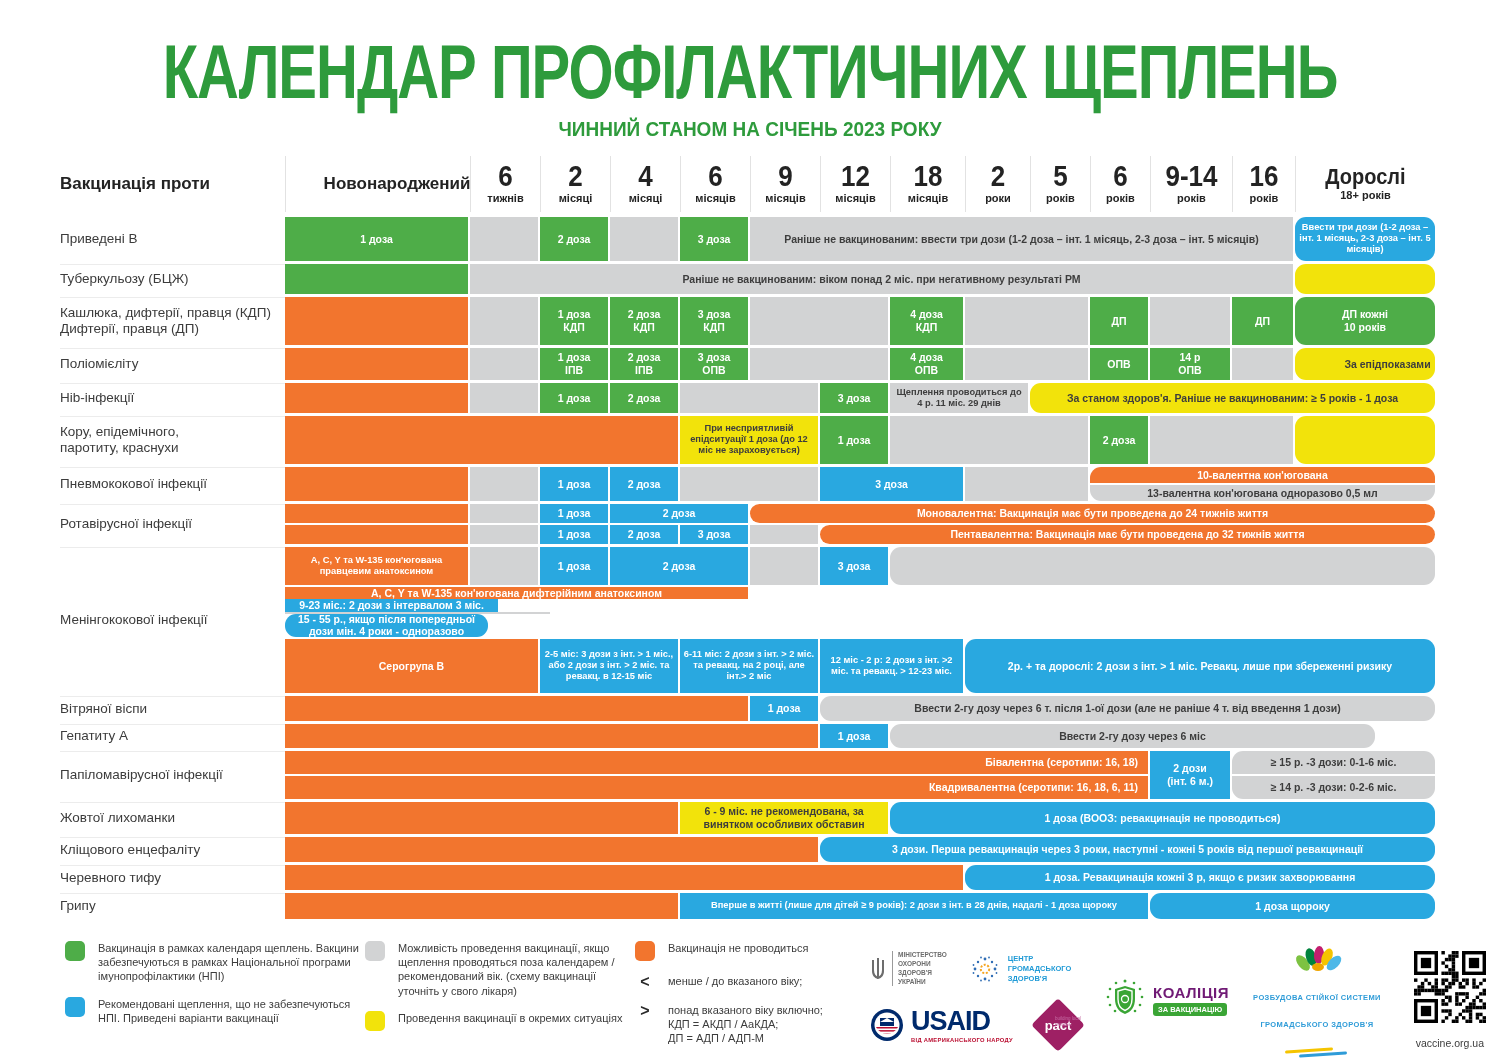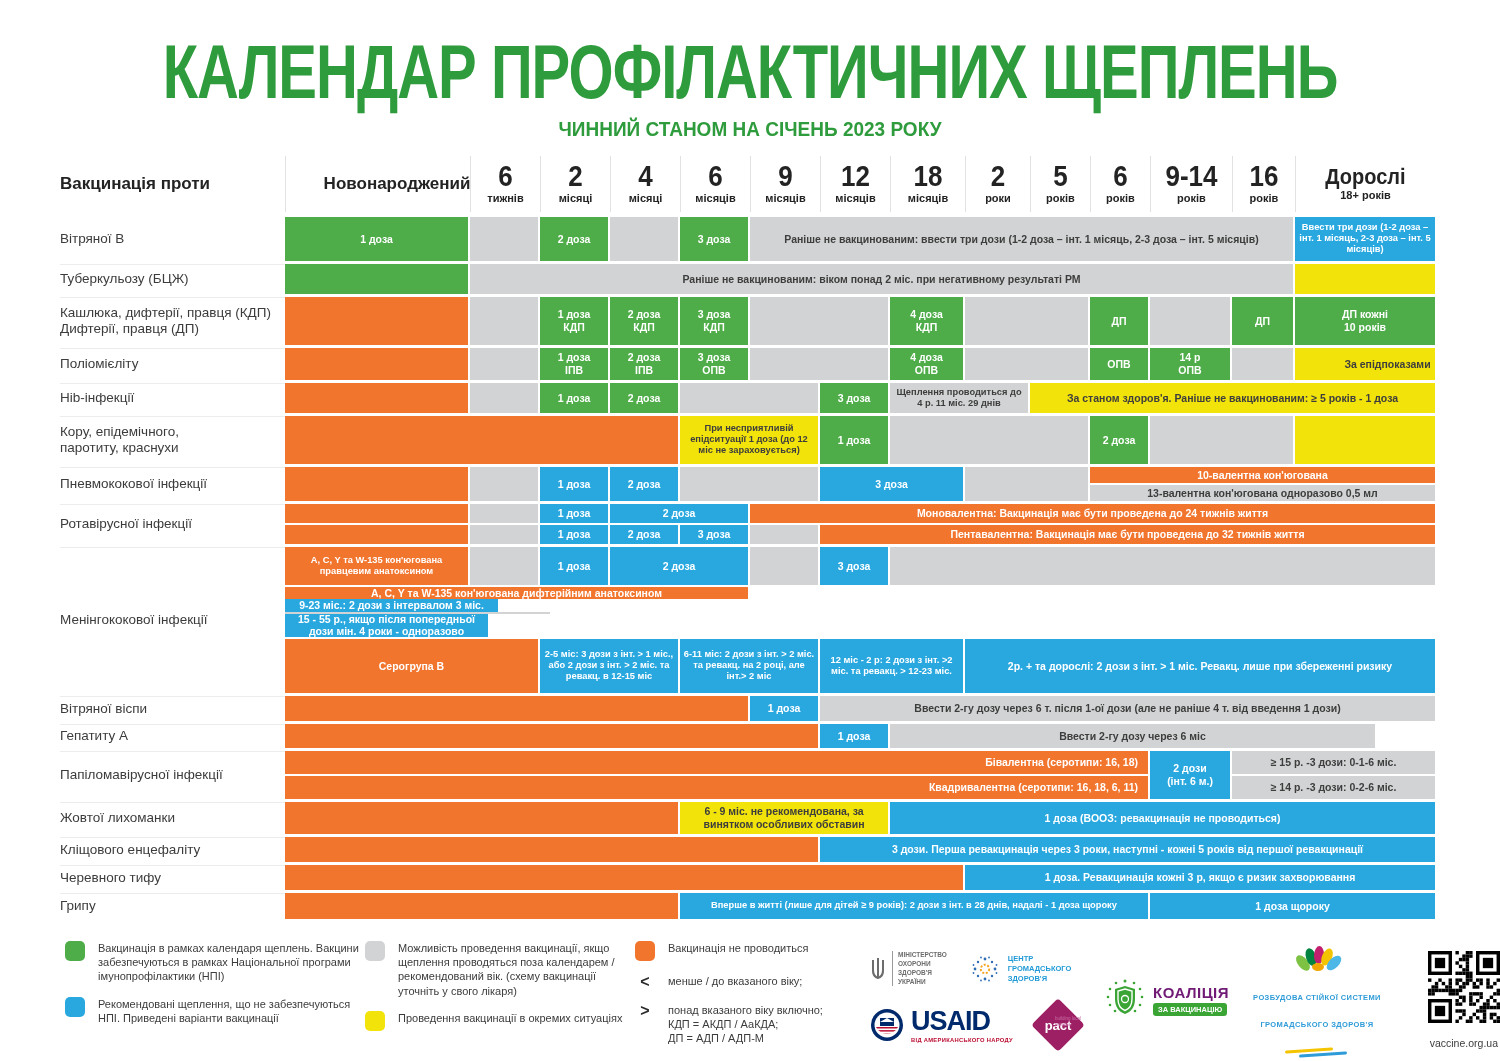--- a/index.html
+++ b/index.html
@@ -20,21 +20,21 @@
   .hadult .hbig{font-size:20px;transform:scaleY(1.1);}
 
   .row{display:flex;margin-bottom:3px;}
   .row + .row .rlabel{border-top:1px solid #ececec;}
   .rlabel{width:225px;box-sizing:border-box;display:flex;align-items:center;font-size:13.5px;color:#3c3c3c;
           line-height:1.2;white-space:pre-line;padding-right:8px;}
   .rbody{width:1150px;display:flex;flex-direction:column;}
   .subrow{display:flex;}
   .cell{box-sizing:border-box;border-right:2px solid #fff;display:flex;flex-direction:column;justify-content:center;
         align-items:center;text-align:center;font-weight:bold;font-size:10.5px;line-height:1.18;padding:1px 3px;overflow:hidden;}
-  .subrow > .cell:last-child{border-right:none;}
+  .subrow > .cell:last-child{border-right:none;border-radius:11px;}
   .cell.sz-sm{font-size:9.3px;}
   .c-green{background:#4ead48;color:#fff;}
   .c-orange{background:#f2752e;color:#fff;}
   .c-blue{background:#29a8e0;color:#fff;}
   .c-gray{background:#d2d3d4;color:#3d3d3d;}
   .c-yellow{background:#f2e30b;color:#3d3d3d;}
   .stacked{padding:0;}
   .half{flex:1;display:flex;align-items:center;justify-content:center;border-top:2px solid #fff;padding:0 4px;width:100%;box-sizing:border-box;}
   .half:first-child{border-top:none;}
   .half.aright{justify-content:flex-end;padding-right:10px;}
@@ -64,21 +64,21 @@
   .lg-coal{display:flex;gap:8px;align-items:center;}
   .coal-text{display:flex;flex-direction:column;gap:2px;}
   .coal-title{font-size:15px;font-weight:bold;color:#701a75;letter-spacing:.5px;text-align:right;}
   .coal-sub{background:#3aa535;color:#fff;font-size:7.5px;font-weight:bold;padding:2px 5px;border-radius:3px;align-self:flex-start;}
   .lg-phs{display:flex;flex-direction:column;align-items:center;gap:18px;}
   .phs-line{font-size:7.5px;font-weight:bold;color:#2f9cd8;letter-spacing:.4px;}
   .phs-swoosh{width:64px;height:6px;position:relative;margin-top:2px;}
   .phs-swoosh i{position:absolute;height:2.5px;border-radius:2px;display:block;}
   .phs-swoosh .y{left:0;top:0;width:48px;background:#f5c400;transform:rotate(-4deg);}
   .phs-swoosh .b{left:14px;top:4px;width:48px;background:#2f9cd8;transform:rotate(-4deg);}
-  .lg-qr{display:flex;flex-direction:column;align-items:center;gap:14px;margin-left:23px;}
+  .lg-qr{display:flex;flex-direction:column;align-items:center;gap:14px;margin-left:9px;}
   .qr-caption{font-size:10.5px;color:#3c3c3c;}
 </style>
 </head>
 <body>
 
 <div class="page">
 
   <div class="title">КАЛЕНДАР ПРОФІЛАКТИЧНИХ ЩЕПЛЕНЬ</div>
   <div class="subtitle">ЧИННИЙ СТАНОМ НА СІЧЕНЬ 2023 РОКУ</div>
 
@@ -136,21 +136,21 @@
           <div class="hbig">16</div>
           <div class="hsmall">років</div>
         </div>
         <div class="hcol hadult" style="width: 140px;">
           <div class="hbig">Дорослі</div>
           <div class="hsmall">18+ років</div>
         </div>
       </div>
     <div id="rows">
         <div class="row">
-          <div class="rlabel">Вітряної B</div>
+          <div class="rlabel">Приведені B</div>
           <div class="rbody">
             <div class="subrow" style="height: 44px;">
               <div class="cell c-green" style="width: 185px;">
                 <div>1 доза</div>
               </div>
               <div class="cell c-gray" style="width: 70px;"></div>
               <div class="cell c-green" style="width: 70px;">
                 <div>2 доза</div>
               </div>
               <div class="cell c-gray" style="width: 70px;"></div>

